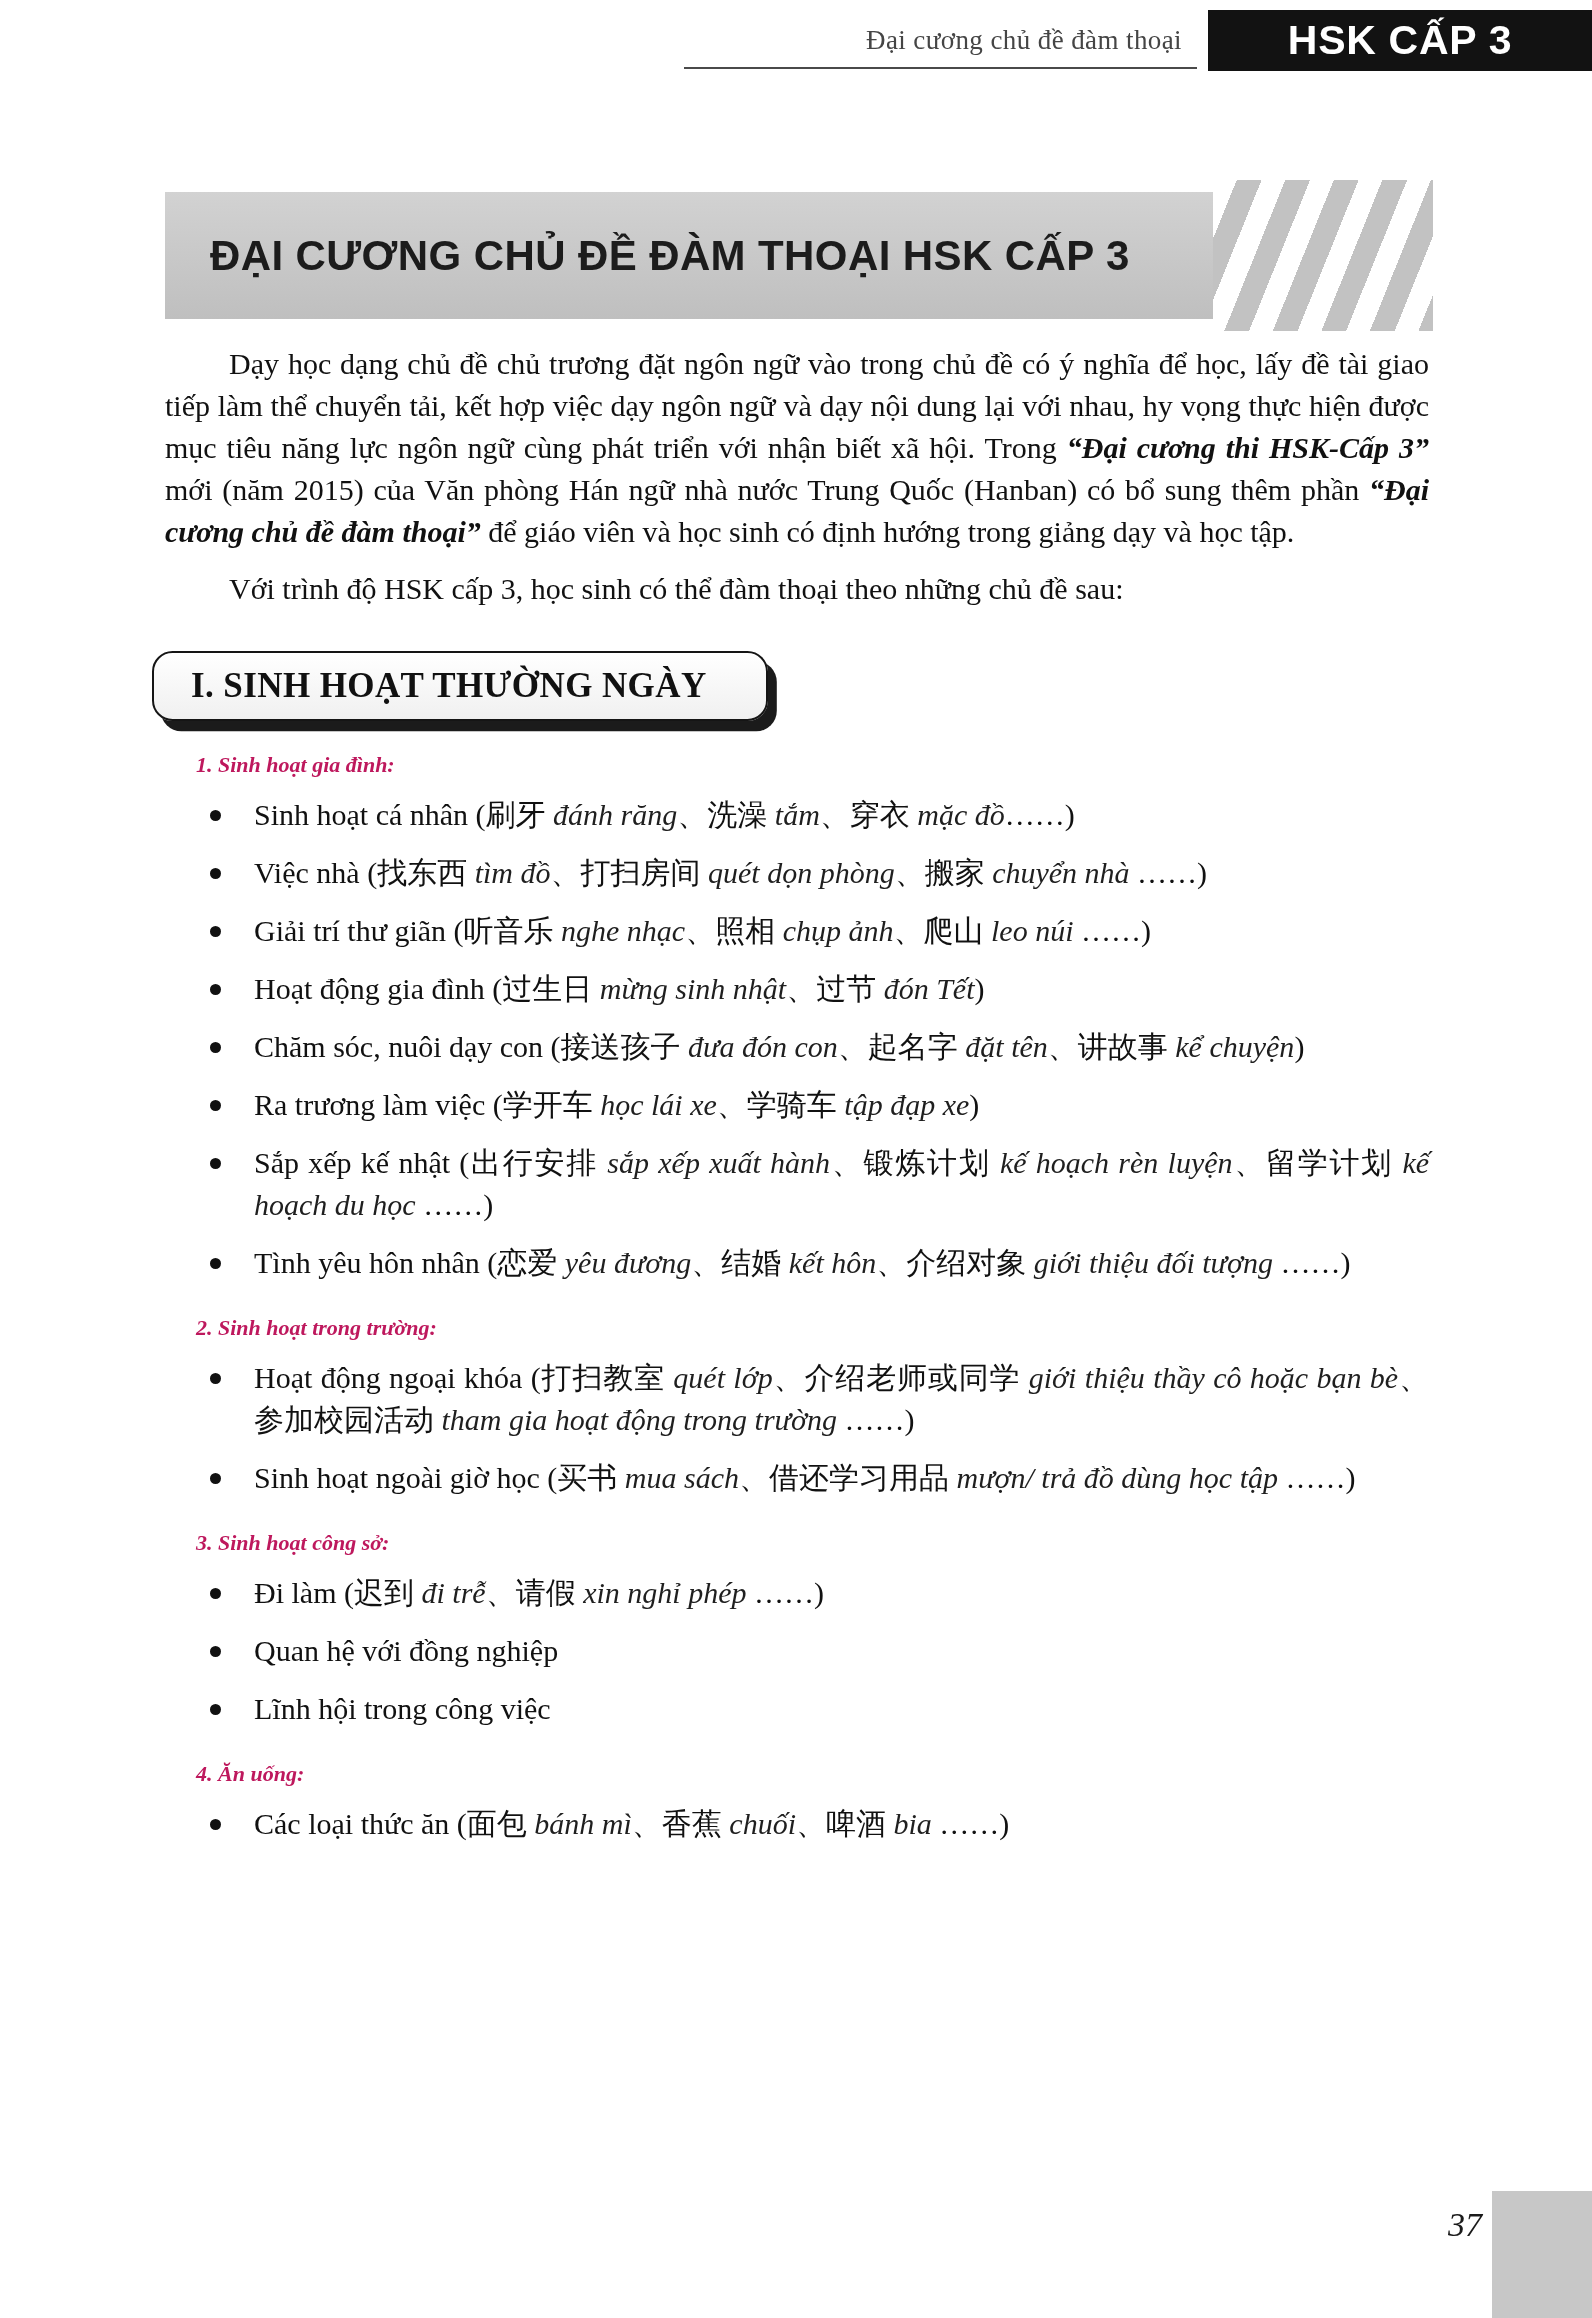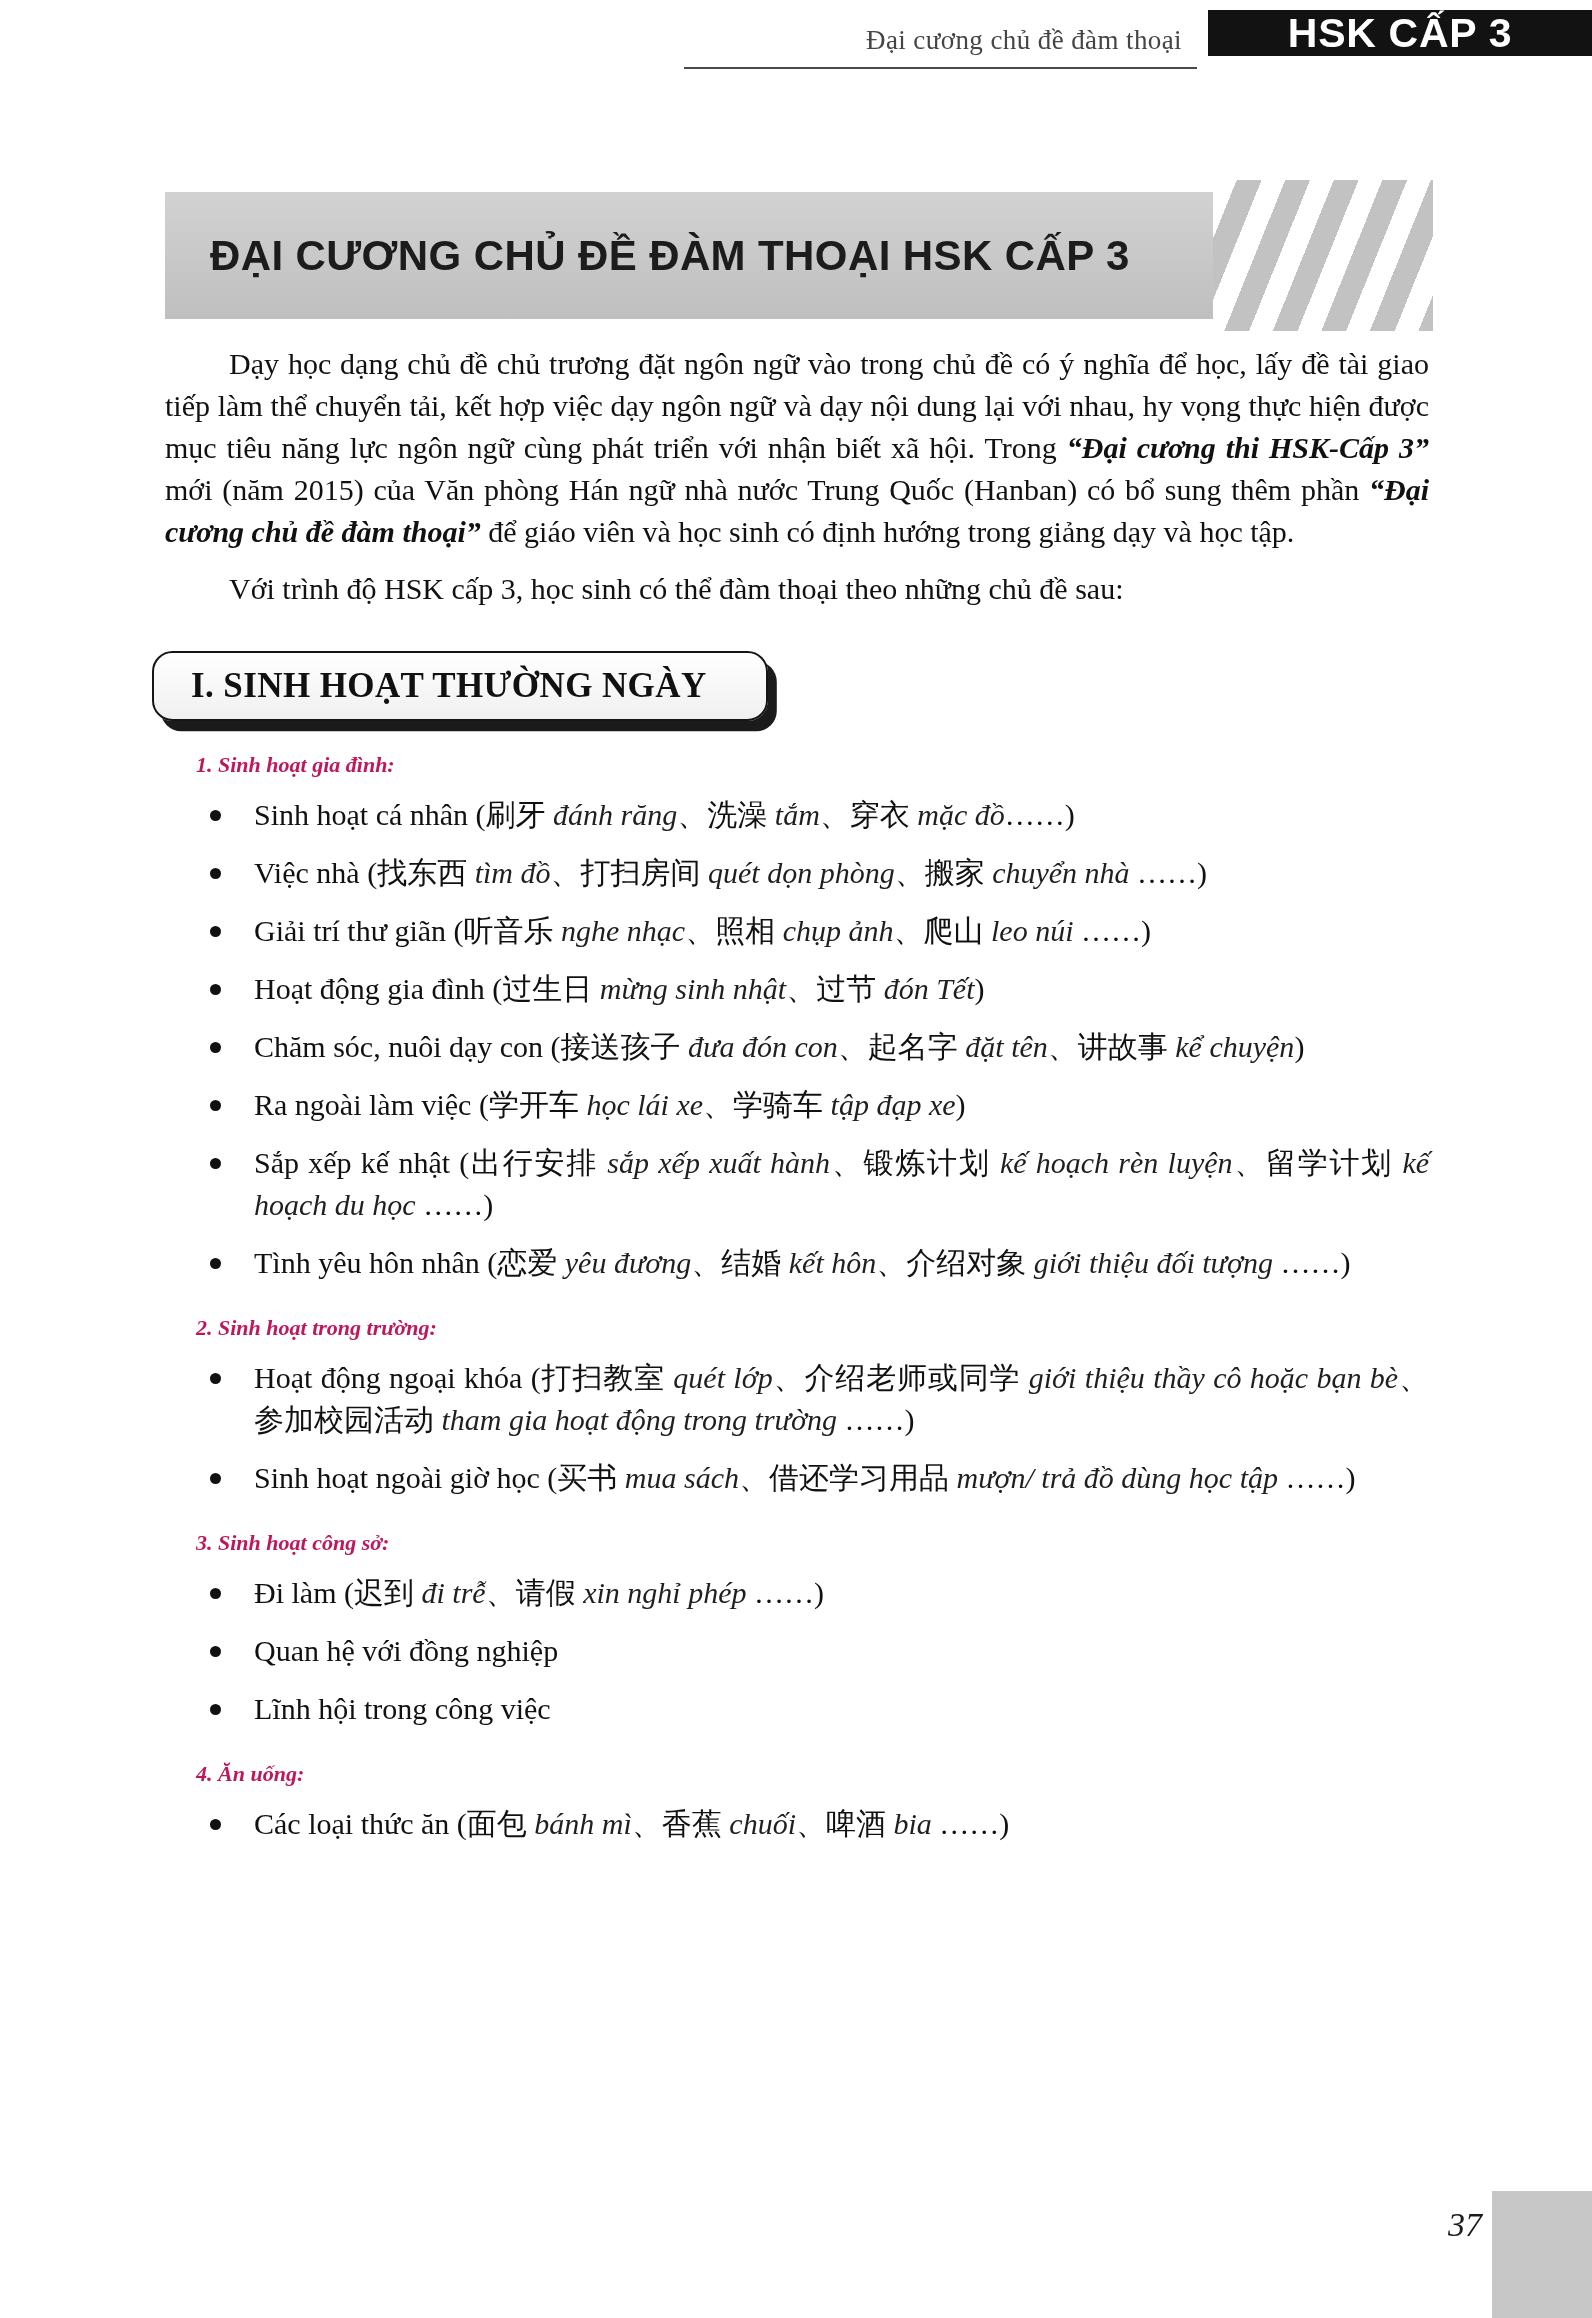--- a/index.html
+++ b/index.html
@@ -28,21 +28,21 @@
     right: 395px;
     width: 513px;
     height: 2.2px;
     background: #4a4a4a;
   }
   .hsk-badge {
     position: absolute;
     top: 10.3px;
     right: 0;
     width: 384px;
-    height: 46px;
+    height: 61px;
     background: #121212;
     color: #ffffff;
     font-family: "Liberation Sans", sans-serif;
     font-weight: bold;
     font-size: 41px;
     display: flex;
     align-items: center;
     justify-content: center;
     letter-spacing: 0.7px;
   }
@@ -186,21 +186,21 @@
     </div>
 
     <div class="sections">
         <h3 class="subsection-heading">1. Sinh hoạt gia đình:</h3>
         <ul class="bullet-list">
           <li><span class="seg-n">Sinh hoạt cá nhân (</span><span class="seg-z">刷牙</span><span class="seg-i"> đánh răng</span><span class="seg-z">、洗澡</span><span class="seg-i"> tắm</span><span class="seg-z">、穿衣</span><span class="seg-i"> mặc đồ</span><span class="seg-n">……)</span></li>
           <li><span class="seg-n">Việc nhà (</span><span class="seg-z">找东西</span><span class="seg-i"> tìm đồ</span><span class="seg-z">、打扫房间</span><span class="seg-i"> quét dọn phòng</span><span class="seg-z">、搬家</span><span class="seg-i"> chuyển nhà </span><span class="seg-n">……)</span></li>
           <li><span class="seg-n">Giải trí thư giãn (</span><span class="seg-z">听音乐</span><span class="seg-i"> nghe nhạc</span><span class="seg-z">、照相</span><span class="seg-i"> chụp ảnh</span><span class="seg-z">、爬山</span><span class="seg-i"> leo núi </span><span class="seg-n">……)</span></li>
           <li><span class="seg-n">Hoạt động gia đình (</span><span class="seg-z">过生日</span><span class="seg-i"> mừng sinh nhật</span><span class="seg-z">、过节</span><span class="seg-i"> đón Tết</span><span class="seg-n">)</span></li>
           <li><span class="seg-n">Chăm sóc, nuôi dạy con (</span><span class="seg-z">接送孩子</span><span class="seg-i"> đưa đón con</span><span class="seg-z">、起名字</span><span class="seg-i"> đặt tên</span><span class="seg-z">、讲故事</span><span class="seg-i"> kể chuyện</span><span class="seg-n">)</span></li>
-          <li><span class="seg-n">Ra ngoài làm việc (</span><span class="seg-z">学开车</span><span class="seg-i"> học lái xe</span><span class="seg-z">、学骑车</span><span class="seg-i"> tập đạp xe</span><span class="seg-n">)</span></li>
+          <li><span class="seg-n">Ra trương làm việc (</span><span class="seg-z">学开车</span><span class="seg-i"> học lái xe</span><span class="seg-z">、学骑车</span><span class="seg-i"> tập đạp xe</span><span class="seg-n">)</span></li>
           <li><span class="seg-n">Sắp xếp kế nhật (</span><span class="seg-z">出行安排</span><span class="seg-i"> sắp xếp xuất hành</span><span class="seg-z">、锻炼计划</span><span class="seg-i"> kế hoạch rèn luyện</span><span class="seg-z">、留学计划</span><span class="seg-i"> kế hoạch du học </span><span class="seg-n">……)</span></li>
           <li><span class="seg-n">Tình yêu hôn nhân (</span><span class="seg-z">恋爱</span><span class="seg-i"> yêu đương</span><span class="seg-z">、结婚</span><span class="seg-i"> kết hôn</span><span class="seg-z">、介绍对象</span><span class="seg-i"> giới thiệu đối tượng </span><span class="seg-n">……)</span></li>
         </ul>
         <h3 class="subsection-heading">2. Sinh hoạt trong trường:</h3>
         <ul class="bullet-list">
           <li><span class="seg-n">Hoạt động ngoại khóa (</span><span class="seg-z">打扫教室</span><span class="seg-i"> quét lớp</span><span class="seg-z">、介绍老师或同学</span><span class="seg-i"> giới thiệu thầy cô hoặc bạn bè</span><span class="seg-z">、参加校园活动</span><span class="seg-i"> tham gia hoạt động trong trường </span><span class="seg-n">……)</span></li>
           <li><span class="seg-n">Sinh hoạt ngoài giờ học (</span><span class="seg-z">买书</span><span class="seg-i"> mua sách</span><span class="seg-z">、借还学习用品</span><span class="seg-i"> mượn/ trả đồ dùng học tập </span><span class="seg-n">……)</span></li>
         </ul>
         <h3 class="subsection-heading">3. Sinh hoạt công sở:</h3>
         <ul class="bullet-list">

